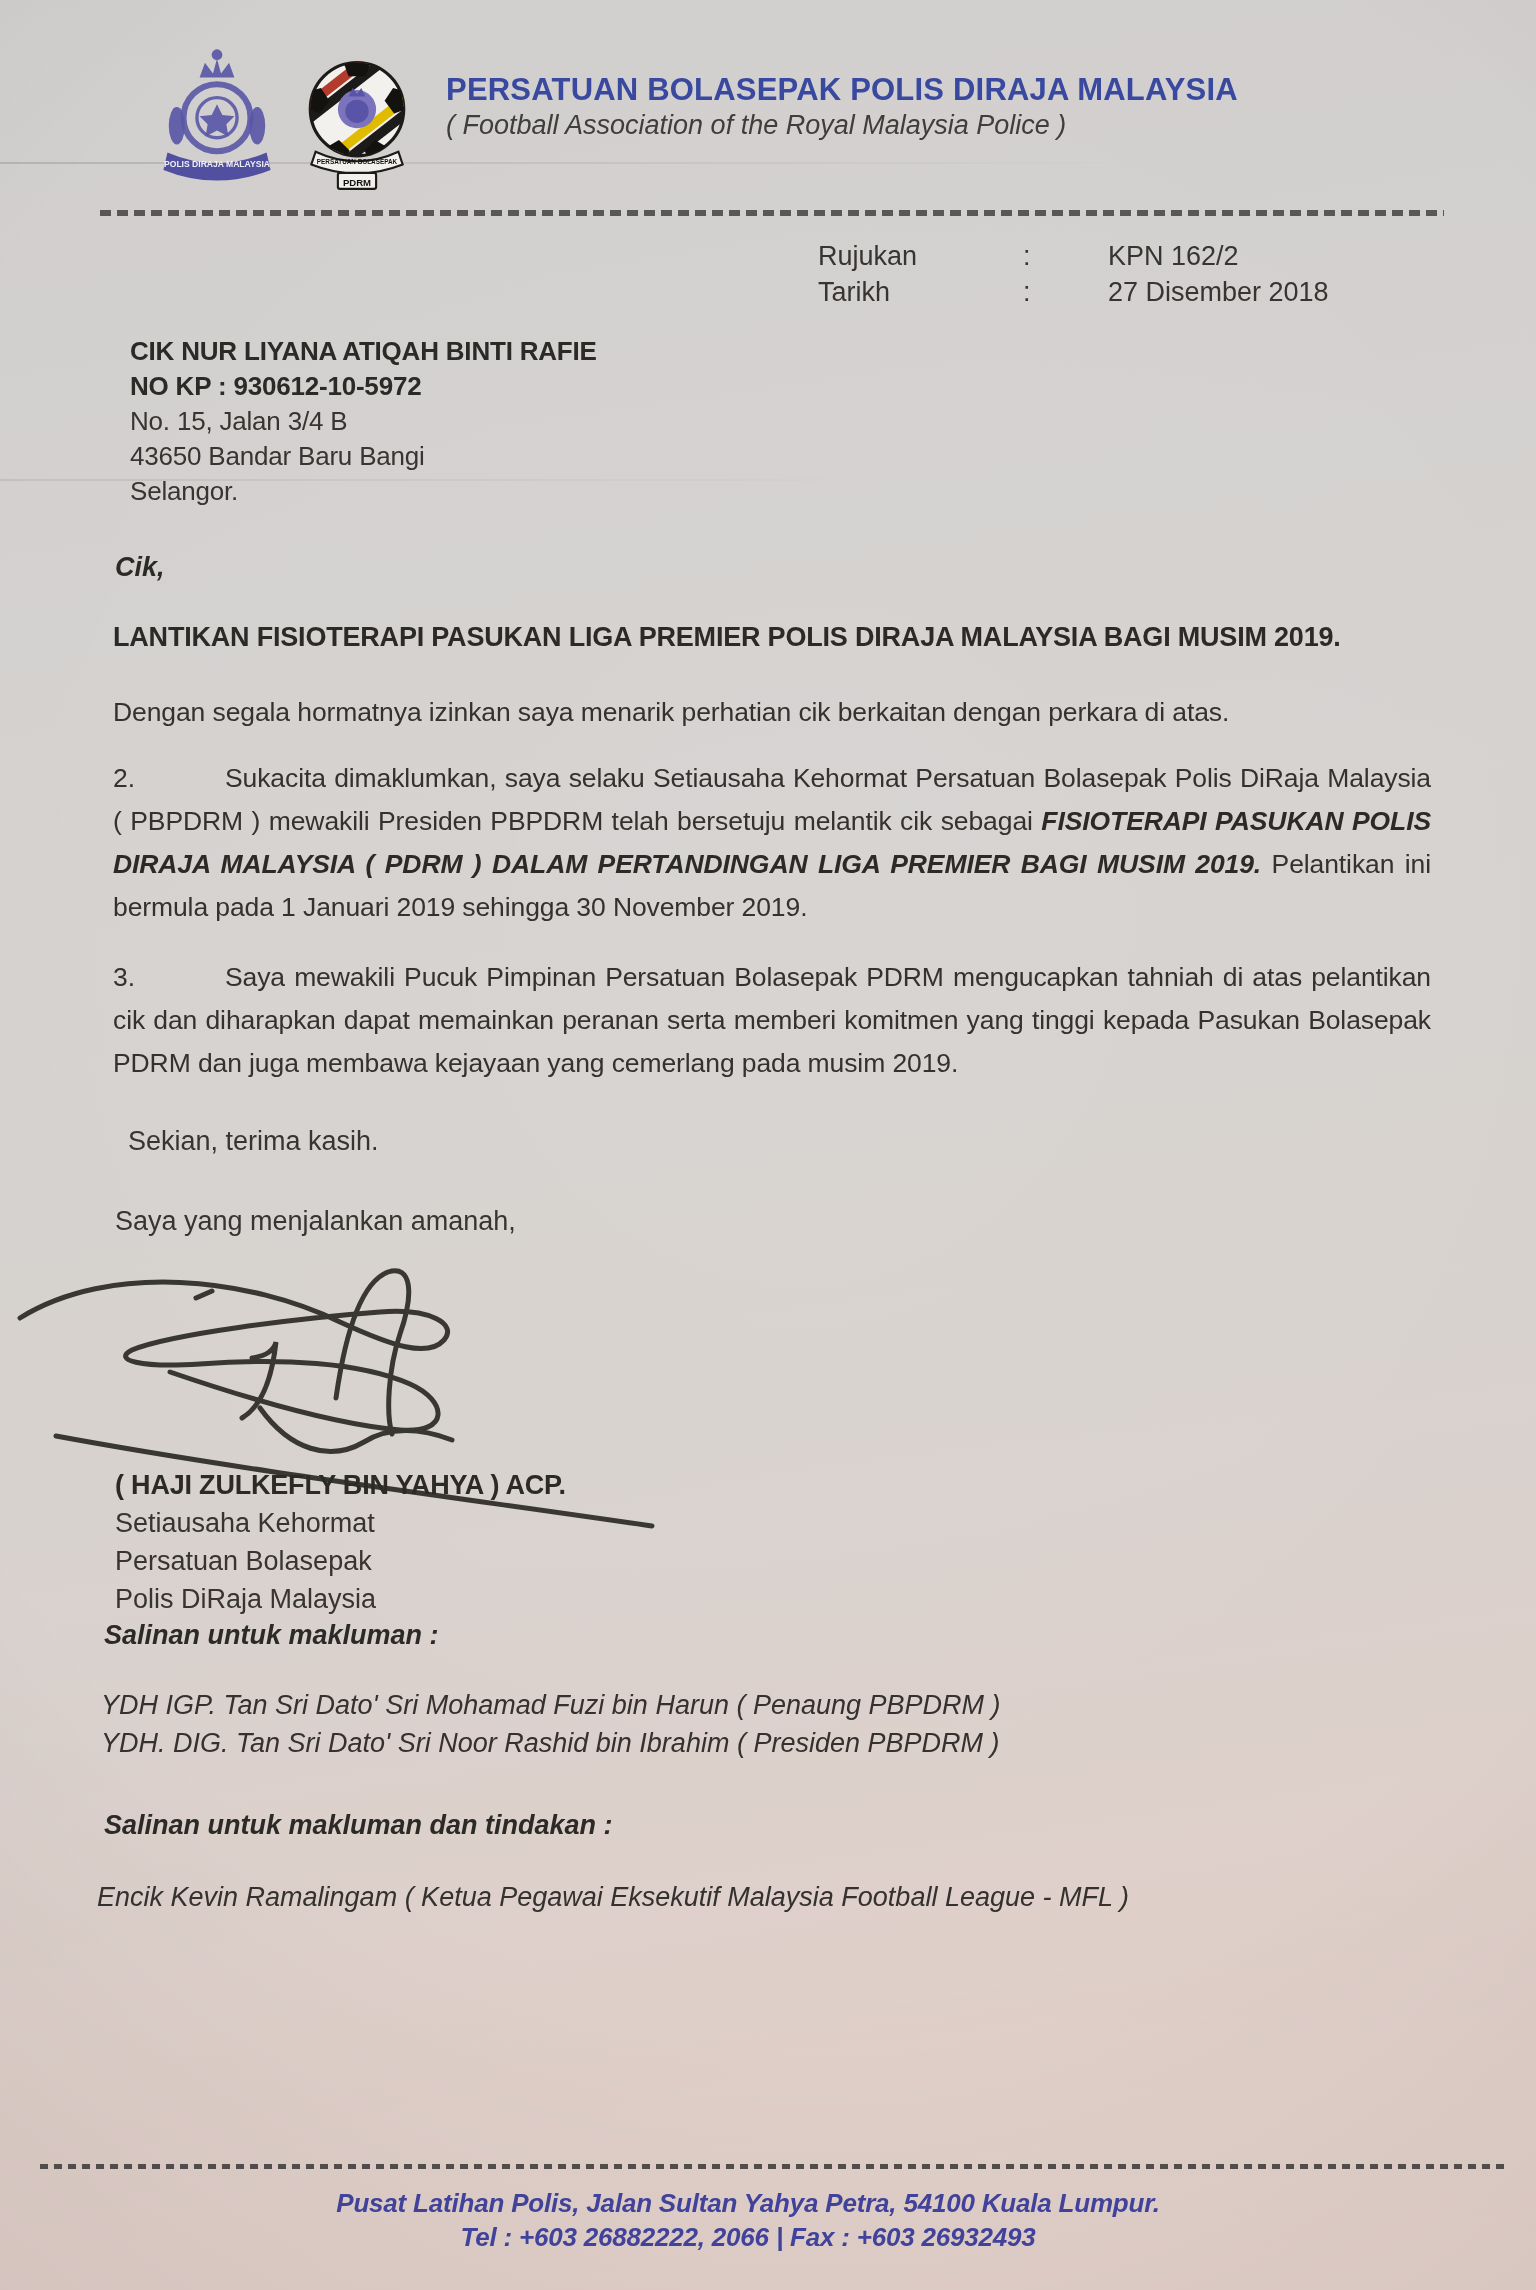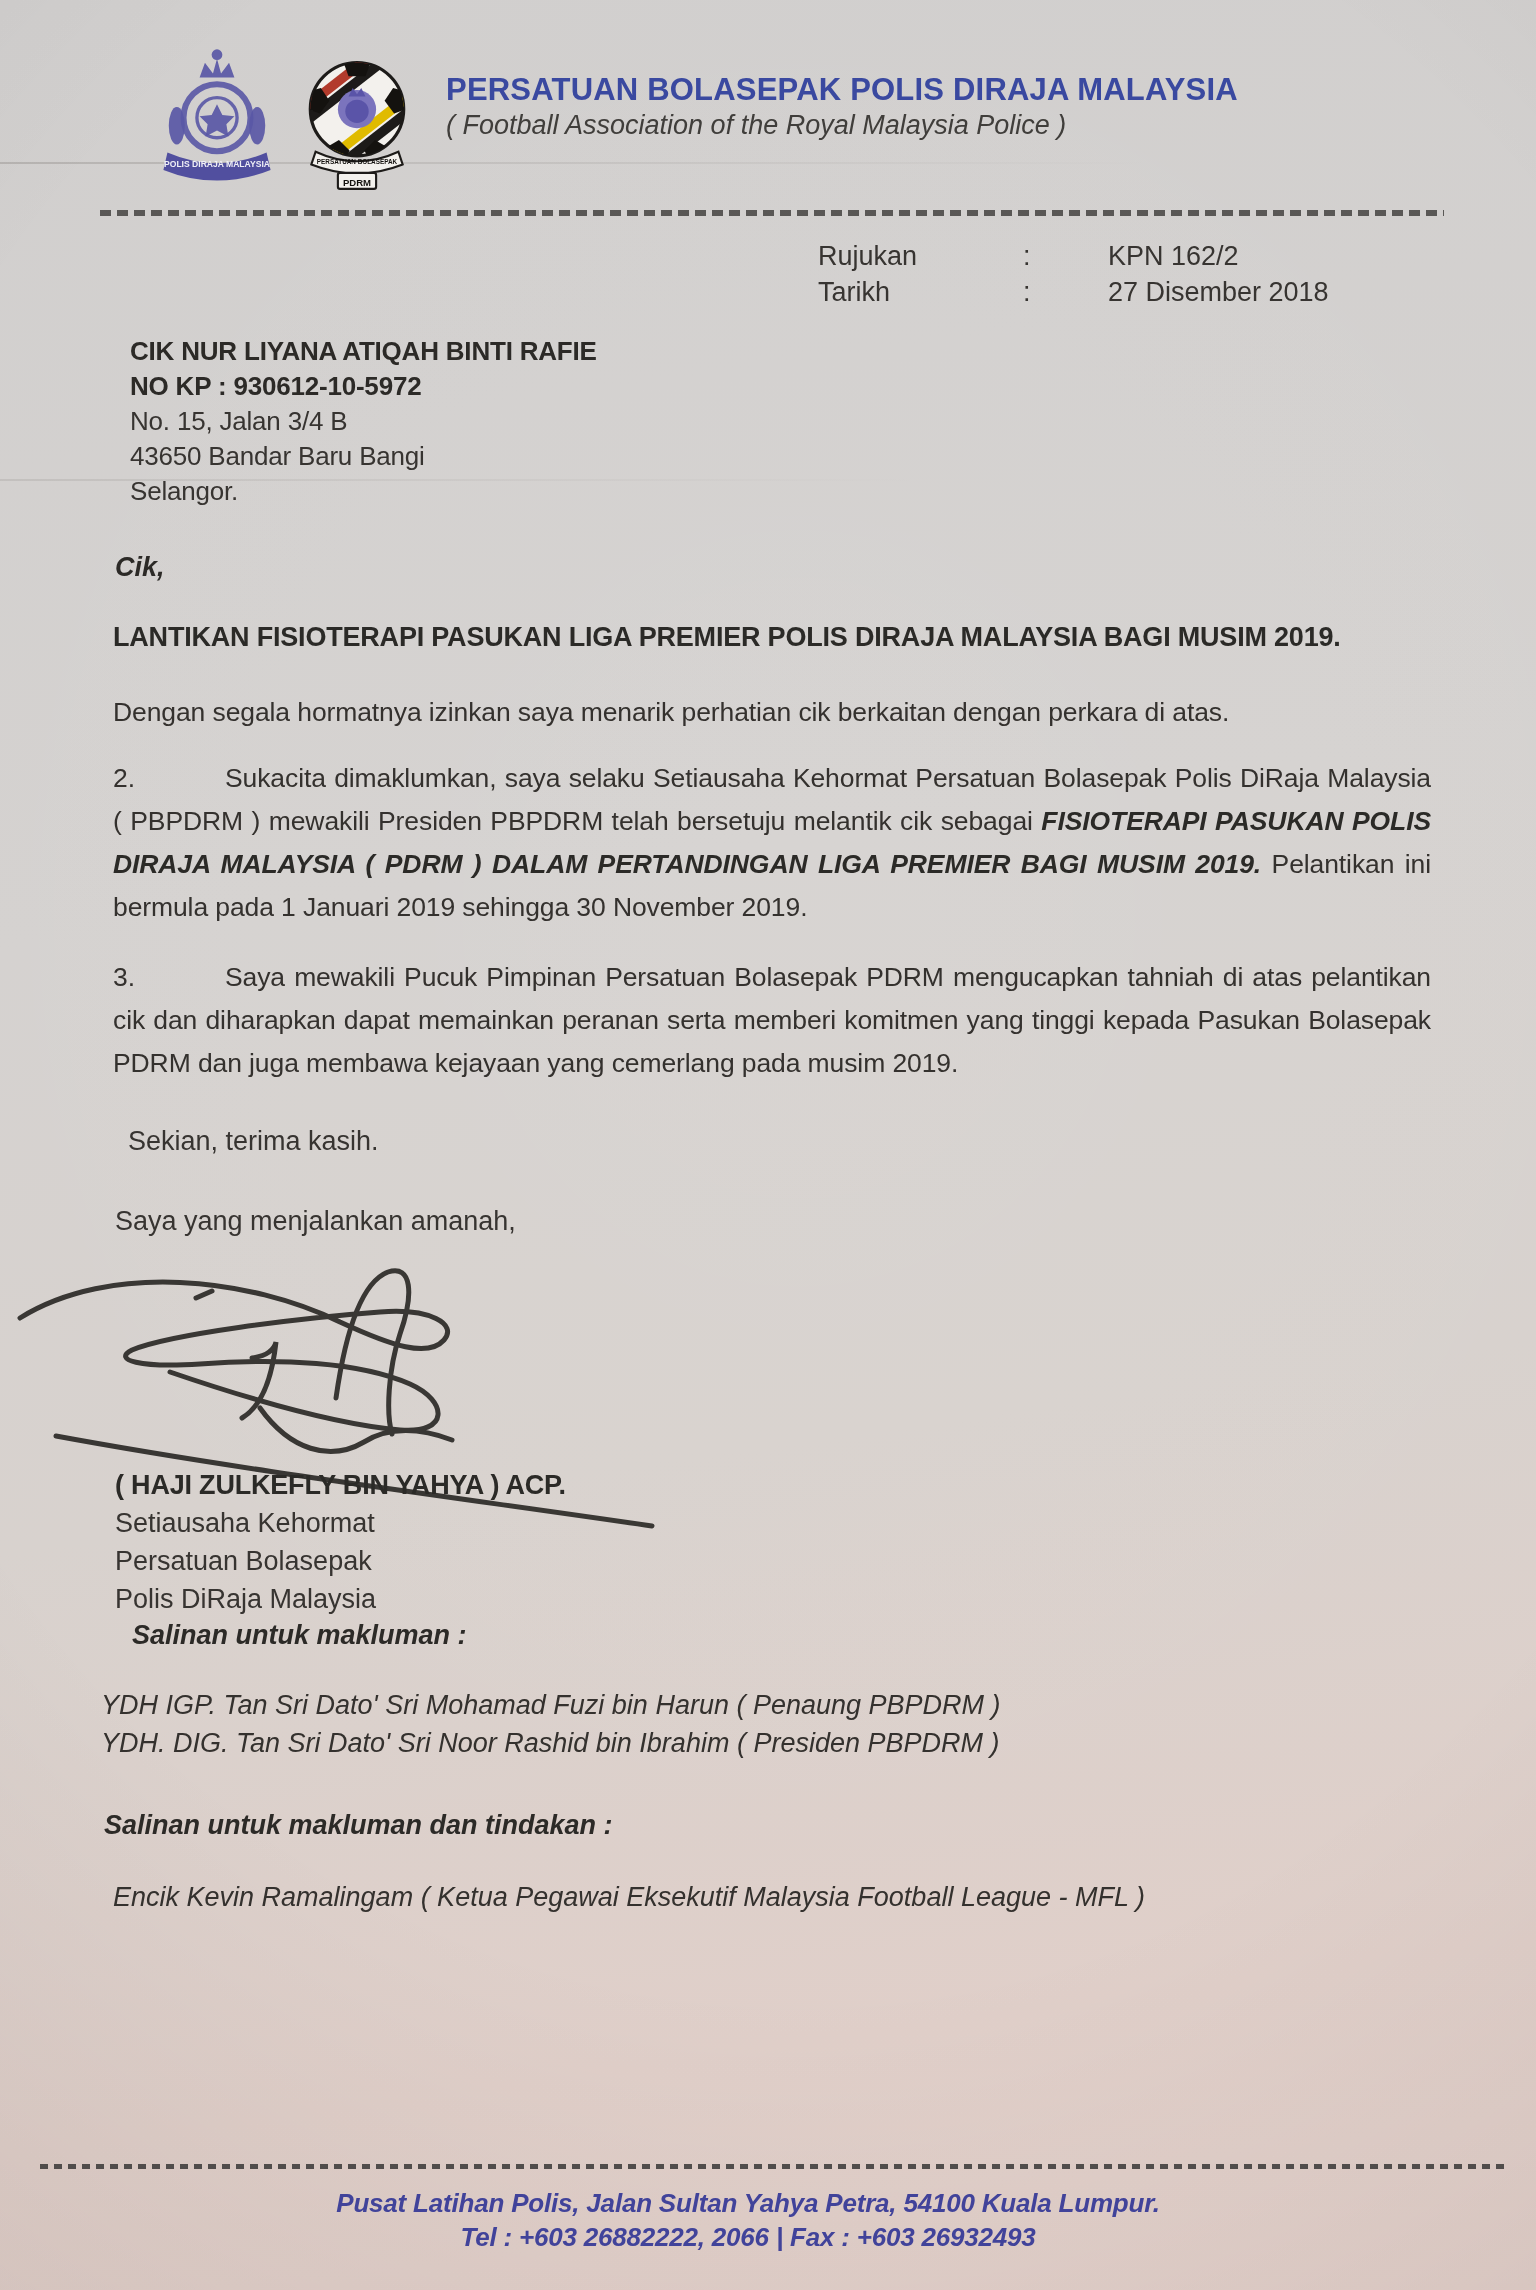--- a/index.html
+++ b/index.html
@@ -42,24 +42,24 @@
 
   .thanks{left:128px;top:1126px;font-size:27px;}
   .signoff{left:115px;top:1206px;font-size:27px;text-align:right;}
 
   .sig-svg{left:0;top:1238px;pointer-events:none;}
 
   .signatory{left:115px;top:1434px;font-size:27px;line-height:38px;}
   .signatory .name{font-weight:bold;color:#2b2a27;letter-spacing:-.2px;margin-top:32px;}
 
   .cc-head{left:104px;font-size:27px;font-weight:bold;font-style:italic;color:#2c2a27;}
-  .cc-head1{top:1620px;margin-left:28px;}
+  .cc-head1{top:1620px;}
   .cc-list1{left:101px;top:1686px;font-size:27px;font-style:italic;line-height:38px;color:#34312e;}
   .cc-head2{top:1810px;}
-  .cc-list2{left:97px;top:1882px;font-size:27px;font-style:italic;color:#34312e;margin-left:16px;}
+  .cc-list2{left:97px;top:1882px;font-size:27px;font-style:italic;color:#34312e;}
 
   .footer{left:20px;right:60px;top:2186px;text-align:center;font-size:26px;font-weight:bold;font-style:italic;color:#41439a;line-height:34px;letter-spacing:-.2px;}
 </style>
 </head>
 <body>
 
 <div class="page">
   <div class="vignette"></div>
   <div class="crease crease1"></div>
   <div class="crease crease2"></div>

